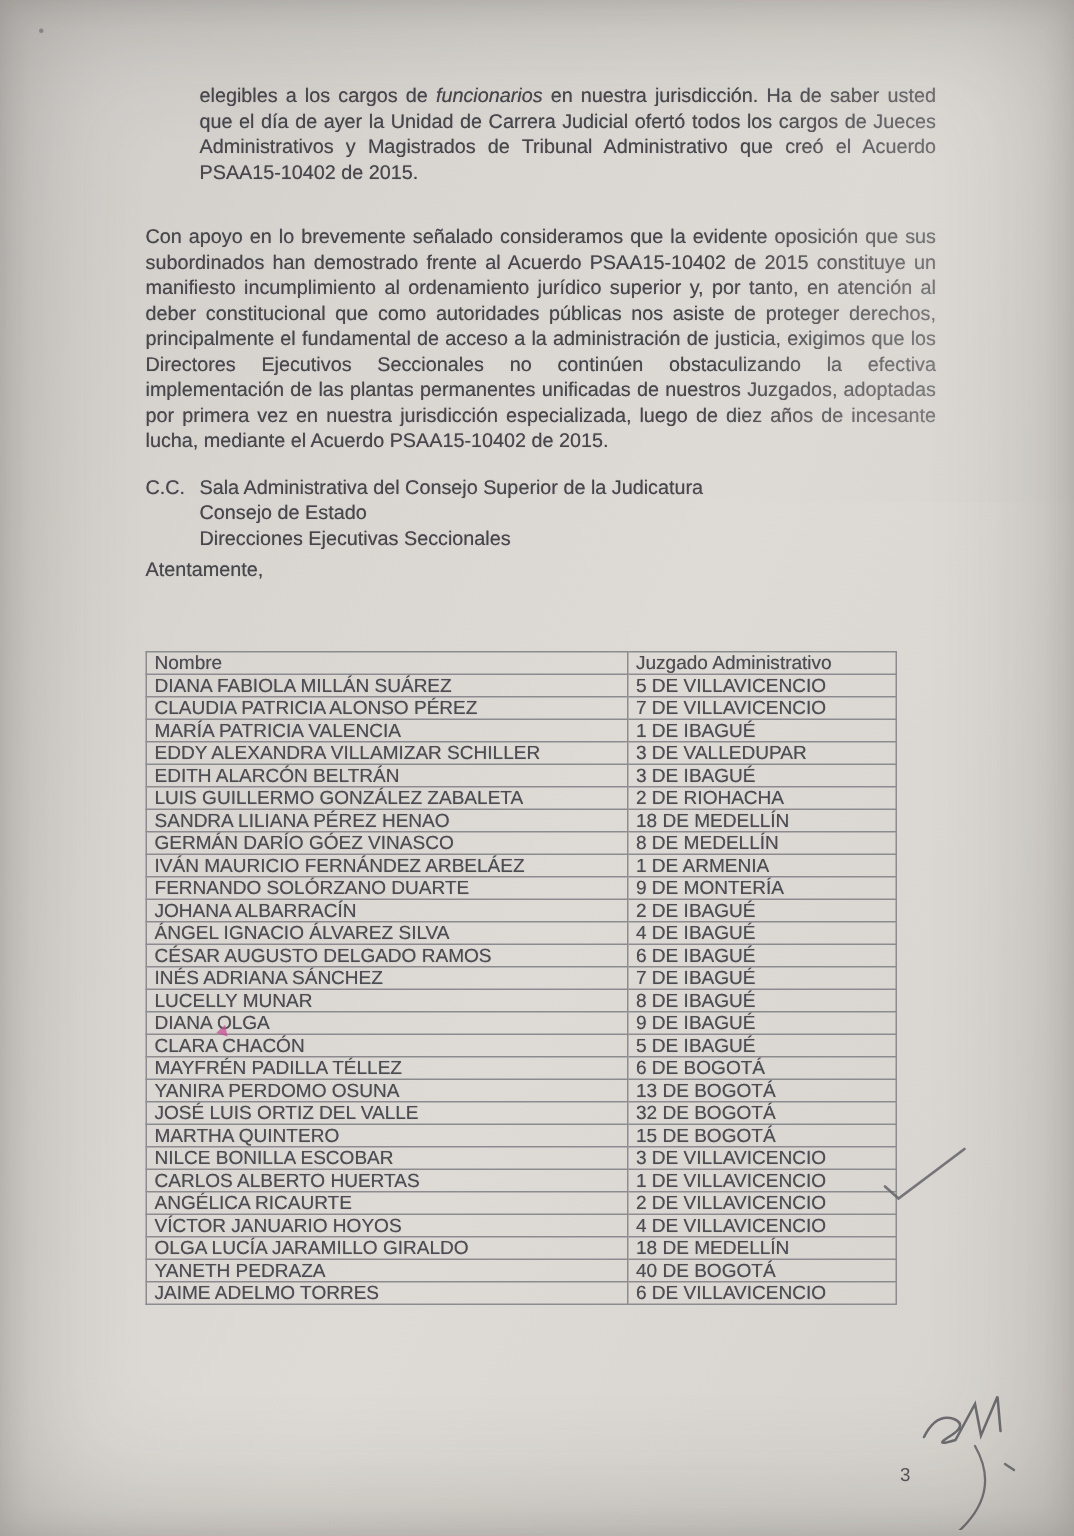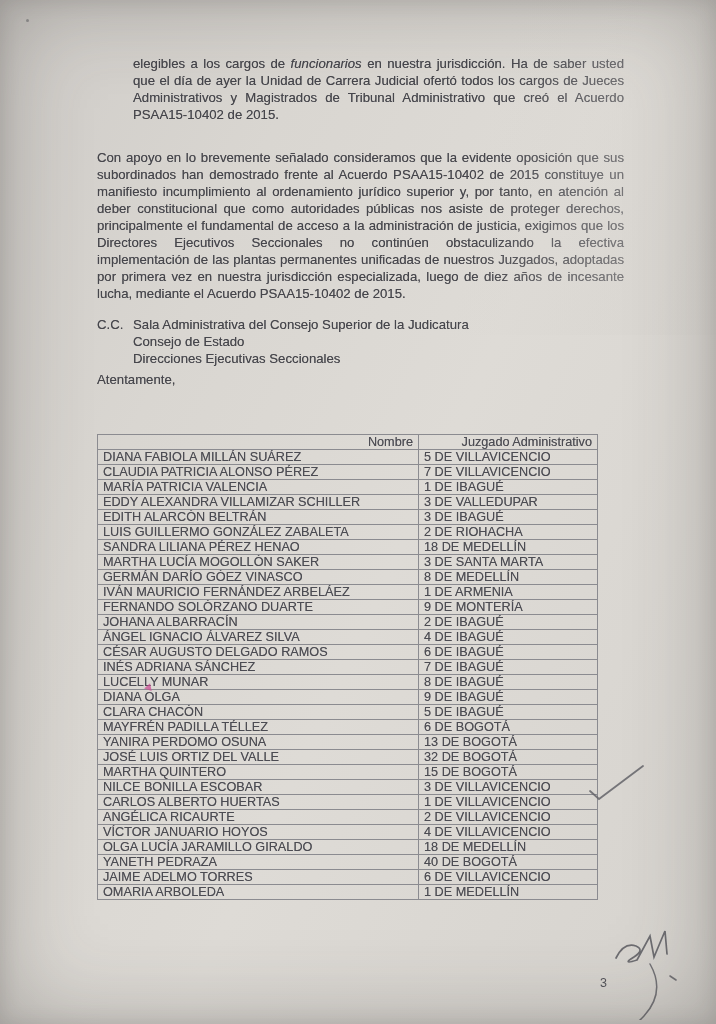--- a/index.html
+++ b/index.html
@@ -46,21 +46,21 @@
     text-shadow:0 0 .5px rgba(70,70,76,.6);
   }
   table.courts col.c1{width:321px;}
   table.courts col.c2{width:179px;}
   table.courts th, table.courts td{
     border:1px solid #8b8b90;
     padding:0 5px;height:14px;line-height:14px;
     overflow:hidden;white-space:nowrap;
     font-weight:normal;
   }
-  table.courts th{text-align:right;margin-top:16px;}
+  table.courts th{text-align:left;margin-top:16px;}
   table.courts td{text-align:left;}
   .page-number{
     position:absolute;left:600px;top:976px;
     font-size:12.5px;color:#55555b;
   }
   .pen-check{position:absolute;left:585px;top:760px;pointer-events:none;}
   .pen-signature{position:absolute;left:578px;top:902px;pointer-events:none;}
   .pink-mark{
     position:absolute;left:145px;top:683px;width:0;height:0;
     border-left:4px solid transparent;border-right:4px solid transparent;
@@ -126,24 +126,20 @@
         </tr>
         <tr>
           <td>LUIS GUILLERMO GONZÁLEZ ZABALETA</td>
           <td>2 DE RIOHACHA</td>
         </tr>
         <tr>
           <td>SANDRA LILIANA PÉREZ HENAO</td>
           <td>18 DE MEDELLÍN</td>
         </tr>
         <tr>
-          <td>MARTHA LUCÍA MOGOLLÓN SAKER</td>
-          <td>3 DE SANTA MARTA</td>
-        </tr>
-        <tr>
           <td>GERMÁN DARÍO GÓEZ VINASCO</td>
           <td>8 DE MEDELLÍN</td>
         </tr>
         <tr>
           <td>IVÁN MAURICIO FERNÁNDEZ ARBELÁEZ</td>
           <td>1 DE ARMENIA</td>
         </tr>
         <tr>
           <td>FERNANDO SOLÓRZANO DUARTE</td>
           <td>9 DE MONTERÍA</td>
@@ -212,24 +208,20 @@
           <td>OLGA LUCÍA JARAMILLO GIRALDO</td>
           <td>18 DE MEDELLÍN</td>
         </tr>
         <tr>
           <td>YANETH PEDRAZA</td>
           <td>40 DE BOGOTÁ</td>
         </tr>
         <tr>
           <td>JAIME ADELMO TORRES</td>
           <td>6 DE VILLAVICENCIO</td>
-        </tr>
-        <tr>
-          <td>OMARIA ARBOLEDA</td>
-          <td>1 DE MEDELLÍN</td>
         </tr>
       </tbody>
   </table>
 
   <div class="page-number">3</div>
 
   <svg class="pen-check" width="64" height="50" viewBox="0 0 64 50">
     <path d="M5 31 l9 8 L58 6" fill="none" stroke="#64646a" stroke-width="1.8" stroke-linecap="round" opacity=".85"></path>
   </svg>
 

